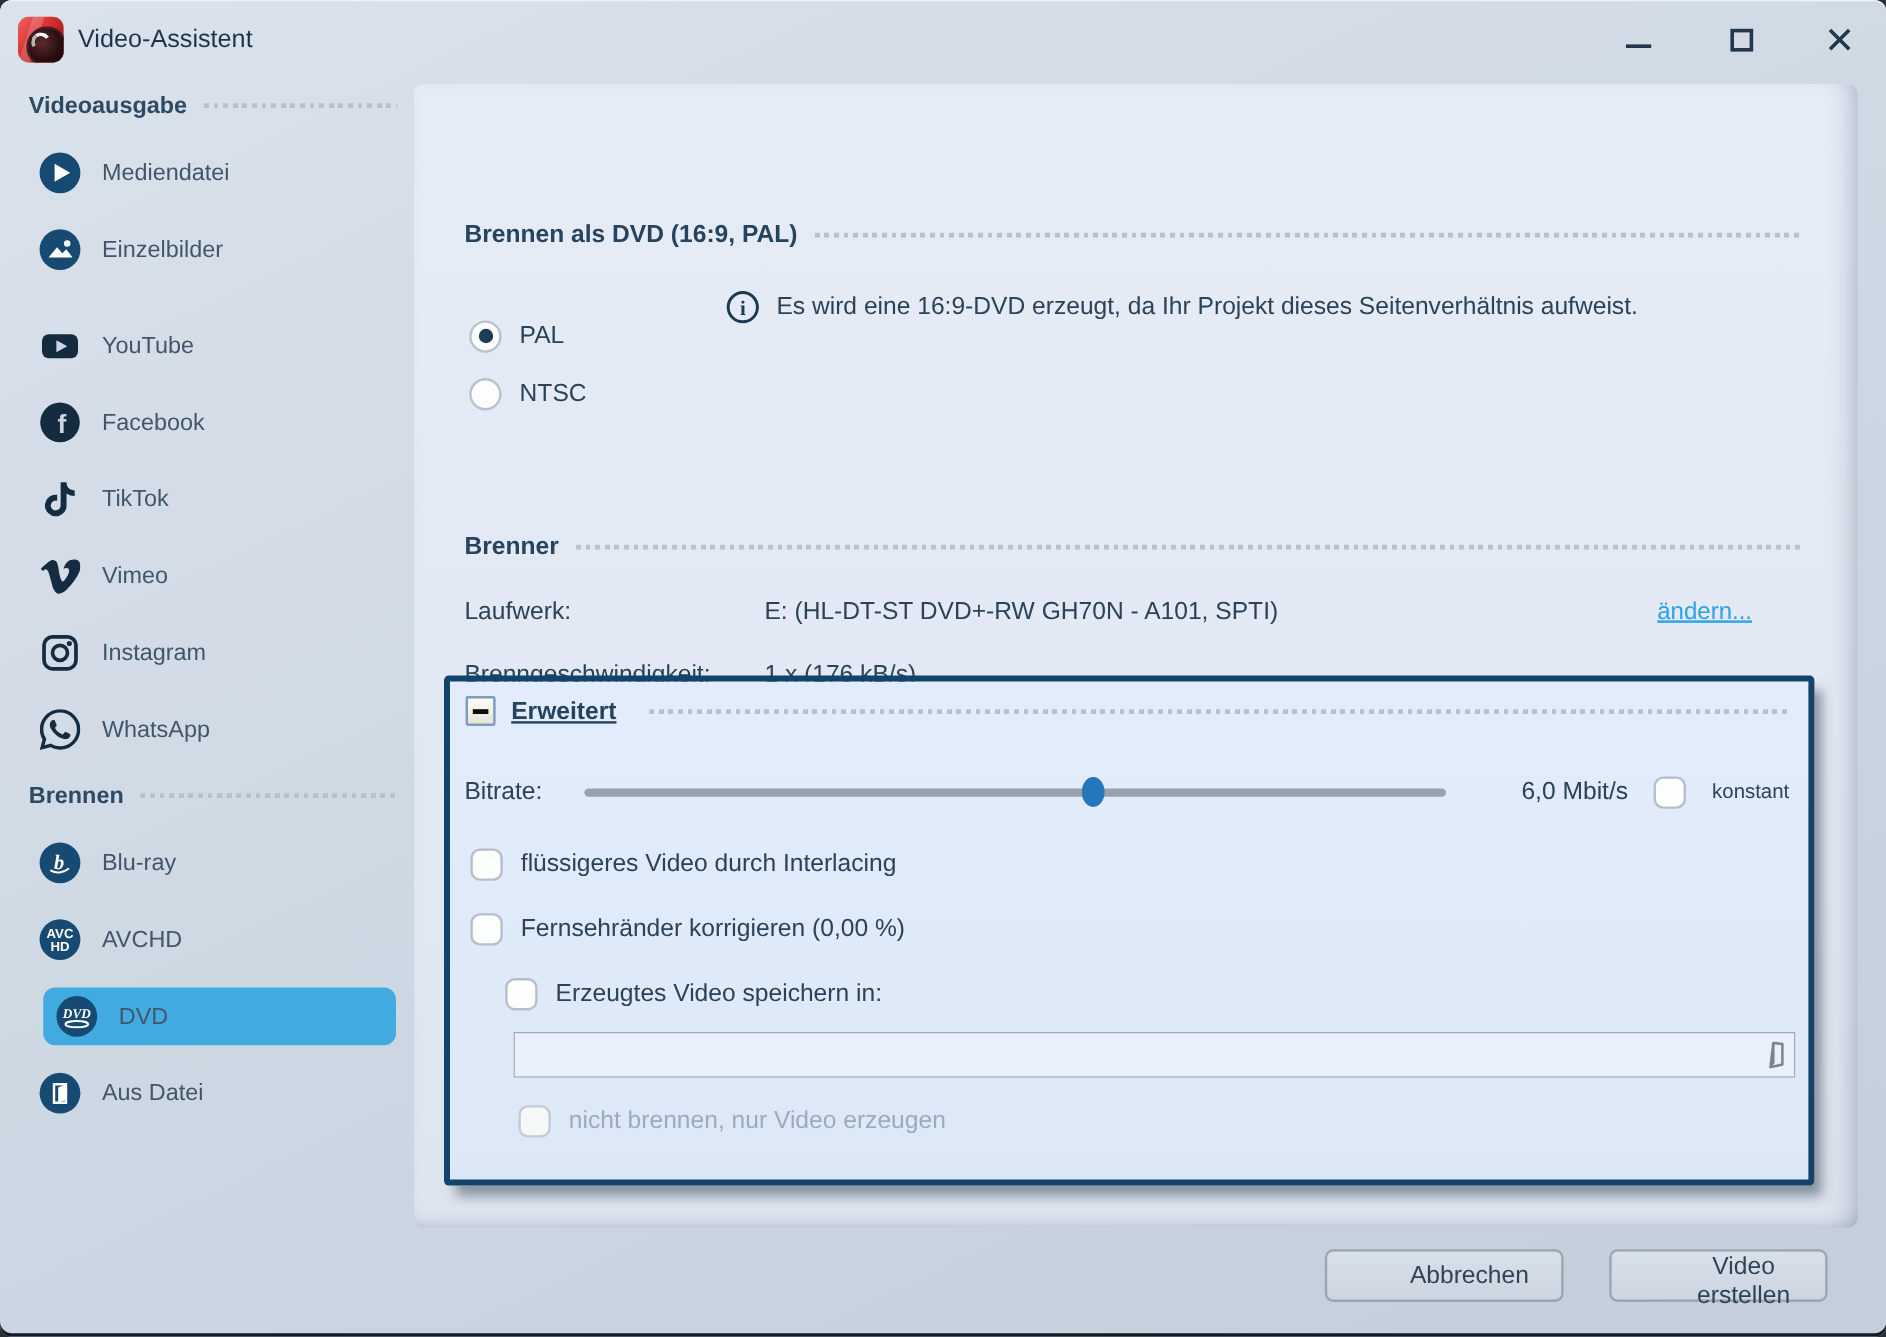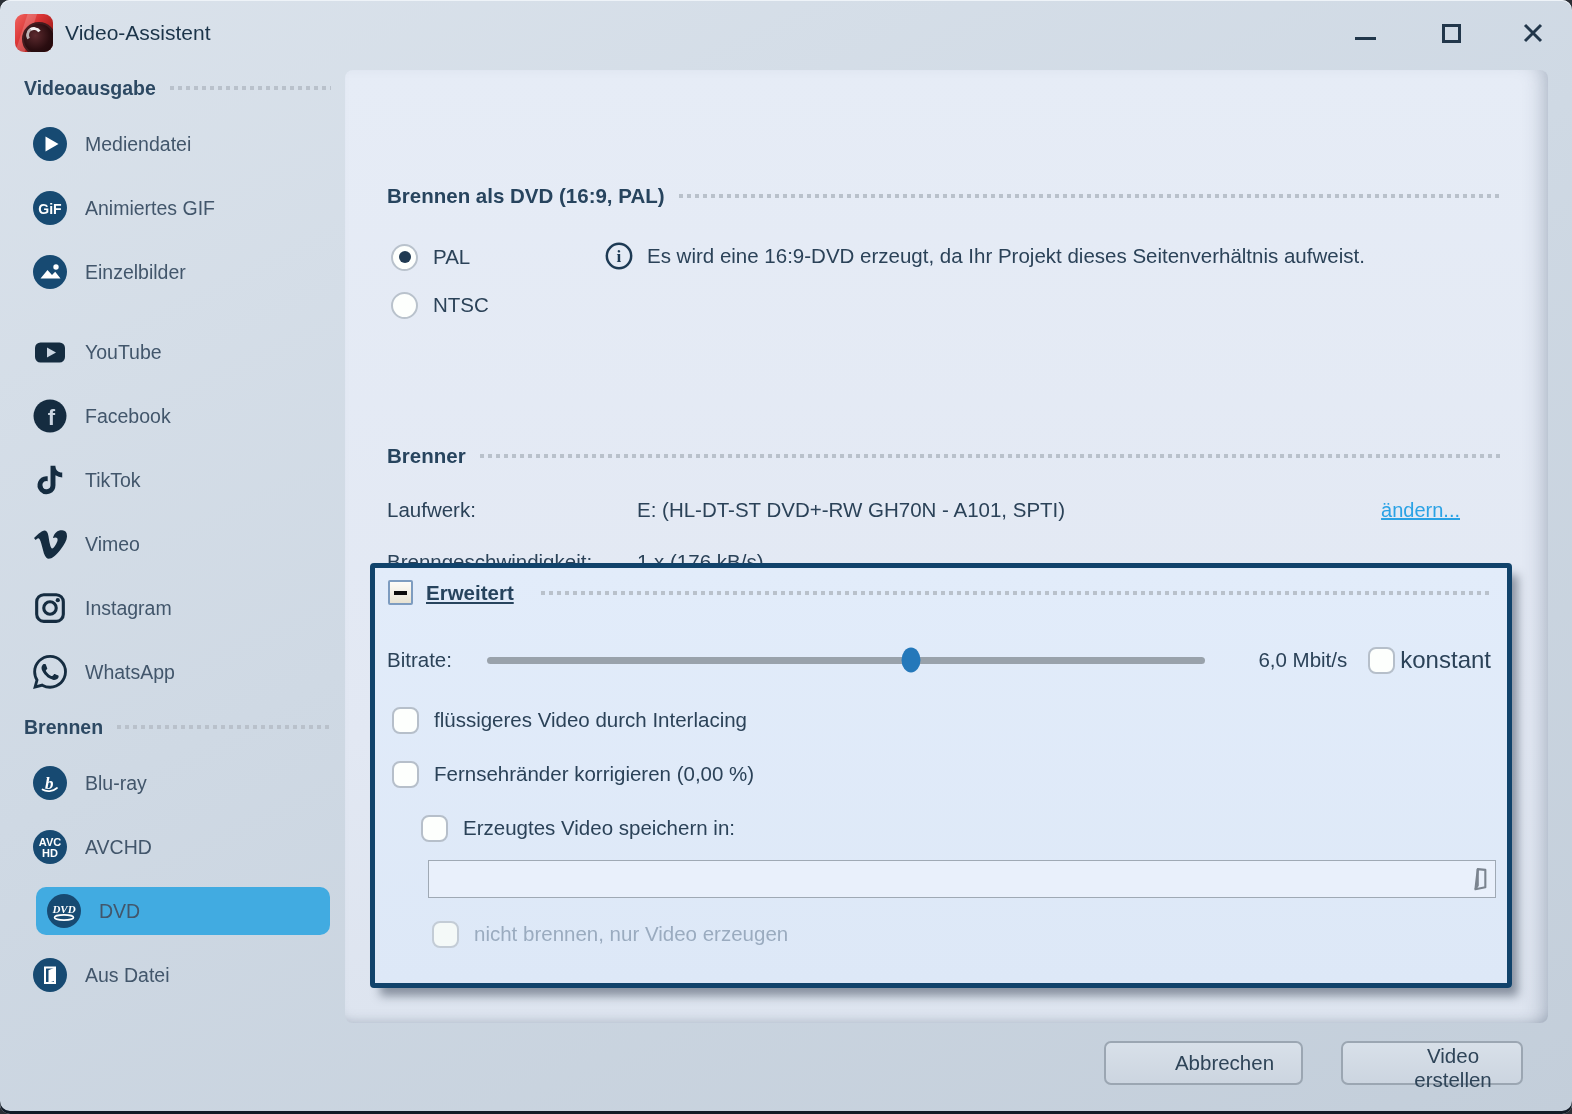--- a/index.html
+++ b/index.html
@@ -34,21 +34,21 @@
   .s-item.selected{background:#41abe1;margin-left:36px;}
   .s-icon{width:36px;height:36px;display:flex;align-items:center;justify-content:center;flex:0 0 36px;}
   .s-label{font-size:19.5px;color:#42566b;}
   
   .main{position:absolute;left:345px;top:70px;width:1203px;height:953px;border-radius:8px;
     background:linear-gradient(180deg,#e6ecf6 0%,#e2e8f3 70%,#dde4ef 100%);
     box-shadow:inset -18px 0 20px -14px rgba(105,120,140,.45), inset 0 -10px 12px -9px rgba(105,120,140,.35);}
   .sec-header{position:absolute;display:flex;align-items:center;font-size:20.5px;font-weight:bold;color:#27445e;}
   .burn-header{left:42px;top:114px;right:48px;}
   .brenner-header{left:42px;top:374px;right:48px;}
-  .radio-row{position:absolute;display:flex;align-items:center;gap:15px;height:32px;}
+  .radio-row{position:absolute;display:flex;align-items:center;gap:15px;height:32px;margin-top:23px;}
   .radio{width:27px;height:27px;border:2px solid #b9c2cc;border-radius:50%;background:#fdfffd;box-sizing:border-box;position:relative;}
   .radio.sel::after{content:"";position:absolute;left:50%;top:50%;transform:translate(-50%,-50%);width:12px;height:12px;border-radius:50%;background:#203a52;}
   .radio-label,.val-text{font-size:20.5px;color:#2b4258;}
   .info-row{position:absolute;left:260px;top:170px;display:flex;align-items:center;gap:14px;height:32px;}
   .info-text{font-size:20.5px;color:#2b4258;}
   .burner-row{position:absolute;left:42px;right:42px;display:flex;align-items:center;height:32px;}
   .b-label{width:250px;font-size:20.5px;color:#2b4258;flex:0 0 250px;}
   .link{margin-left:auto;margin-right:46px;font-size:20px;color:#2aa2e5;text-decoration:underline;cursor:pointer;}
   
   .adv{position:absolute;left:25px;top:493px;width:1142px;height:425px;box-sizing:border-box;
@@ -59,21 +59,21 @@
     background:linear-gradient(180deg,#fdfcf8 0%,#f3efe4 55%,#e7e2d2 100%);display:flex;align-items:center;justify-content:center;padding:0;cursor:pointer;}
   .collapse-btn .minus{width:13px;height:4px;background:#0c0c0c;}
   .adv-title{font-size:20.5px;font-weight:bold;color:#27445e;text-decoration:underline;}
   .bitrate-row{position:absolute;left:12px;top:75px;right:16px;height:34px;display:flex;align-items:center;}
   .bitrate-label{width:100px;flex:0 0 100px;font-size:20.5px;color:#2b4258;}
   .slider{width:718px;flex:0 0 718px;height:7px;border-radius:4px;background:#99a2ab;position:relative;cursor:pointer;}
   .thumb{position:absolute;left:59%;top:50%;transform:translate(-50%,-50%);width:19px;height:25px;border-radius:50%;background:#2478ba;}
   .bitrate-value{flex:1;text-align:right;font-size:20.5px;color:#2b4258;}
   .cb{width:27px;height:27px;box-sizing:border-box;border:2px solid #b6bfca;border-radius:8px;background:#fdfffd;flex:0 0 27px;}
   .bitrate-row .cb{margin-left:21px;}
-  .bitrate-row .cb-label{margin-left:5px;font-size:24px;color:#2b4258;text-align:right;}
+  .bitrate-row .cb-label{margin-left:22px;font-size:17px;color:#2b4258;text-align:right;}
   .opt-row{position:absolute;left:17px;display:flex;align-items:center;gap:15px;height:32px;}
   .opt-label{font-size:20.5px;color:#2b4258;}
   .path-wrap{position:absolute;left:53px;top:292px;width:1068px;height:38px;}
   .path-input{width:100%;height:100%;box-sizing:border-box;border:1px solid #9fa9b4;background:#e9f0fb;
     font-family:"Liberation Sans",sans-serif;font-size:18px;color:#2b4258;padding:0 40px 0 10px;outline:none;}
   .browse-icon{position:absolute;right:6px;top:5px;width:28px;height:28px;cursor:pointer;}
   .noburn-row{position:absolute;left:57px;top:350px;display:flex;align-items:center;gap:15px;height:32px;}
   .noburn-row .cb{border-color:#c3ccd6;background:#f4f9f8;}
   .noburn-label{font-size:20.5px;color:#9aabbf;}
   
@@ -118,29 +118,20 @@
     <div class="s-item first">
       <span class="s-icon">
         <svg width="36" height="36" viewBox="0 0 36 36">
             <circle cx="18" cy="18" r="17" fill="#174a72"></circle>
             <path d="M13.5 10.5L26.5 18l-13 7.5z" fill="#fff"></path>
           </svg>
       </span>
       <span class="s-label">Mediendatei</span>
     </div>
 
-    <div class="s-item">
-      <span class="s-icon">
-        <svg width="36" height="36" viewBox="0 0 36 36">
-            <circle cx="18" cy="18" r="17" fill="#174a72"></circle>
-            <text x="18" y="23.5" text-anchor="middle" font-size="14" font-weight="bold" fill="#fff" font-family="Liberation Sans,sans-serif">GiF</text>
-          </svg>
-      </span>
-      <span class="s-label">Animiertes GIF</span>
-    </div>
 
     <div class="s-item">
       <span class="s-icon">
         <svg width="36" height="36" viewBox="0 0 36 36">
             <circle cx="18" cy="18" r="17" fill="#174a72"></circle>
             <path d="M8.5 24.5l7-8.5 4.5 5 3.2-3.2 5.3 6.7z" fill="#fff"></path>
             <circle cx="24" cy="13" r="2.7" fill="#fff"></circle>
           </svg>
       </span>
       <span class="s-label">Einzelbilder</span>

